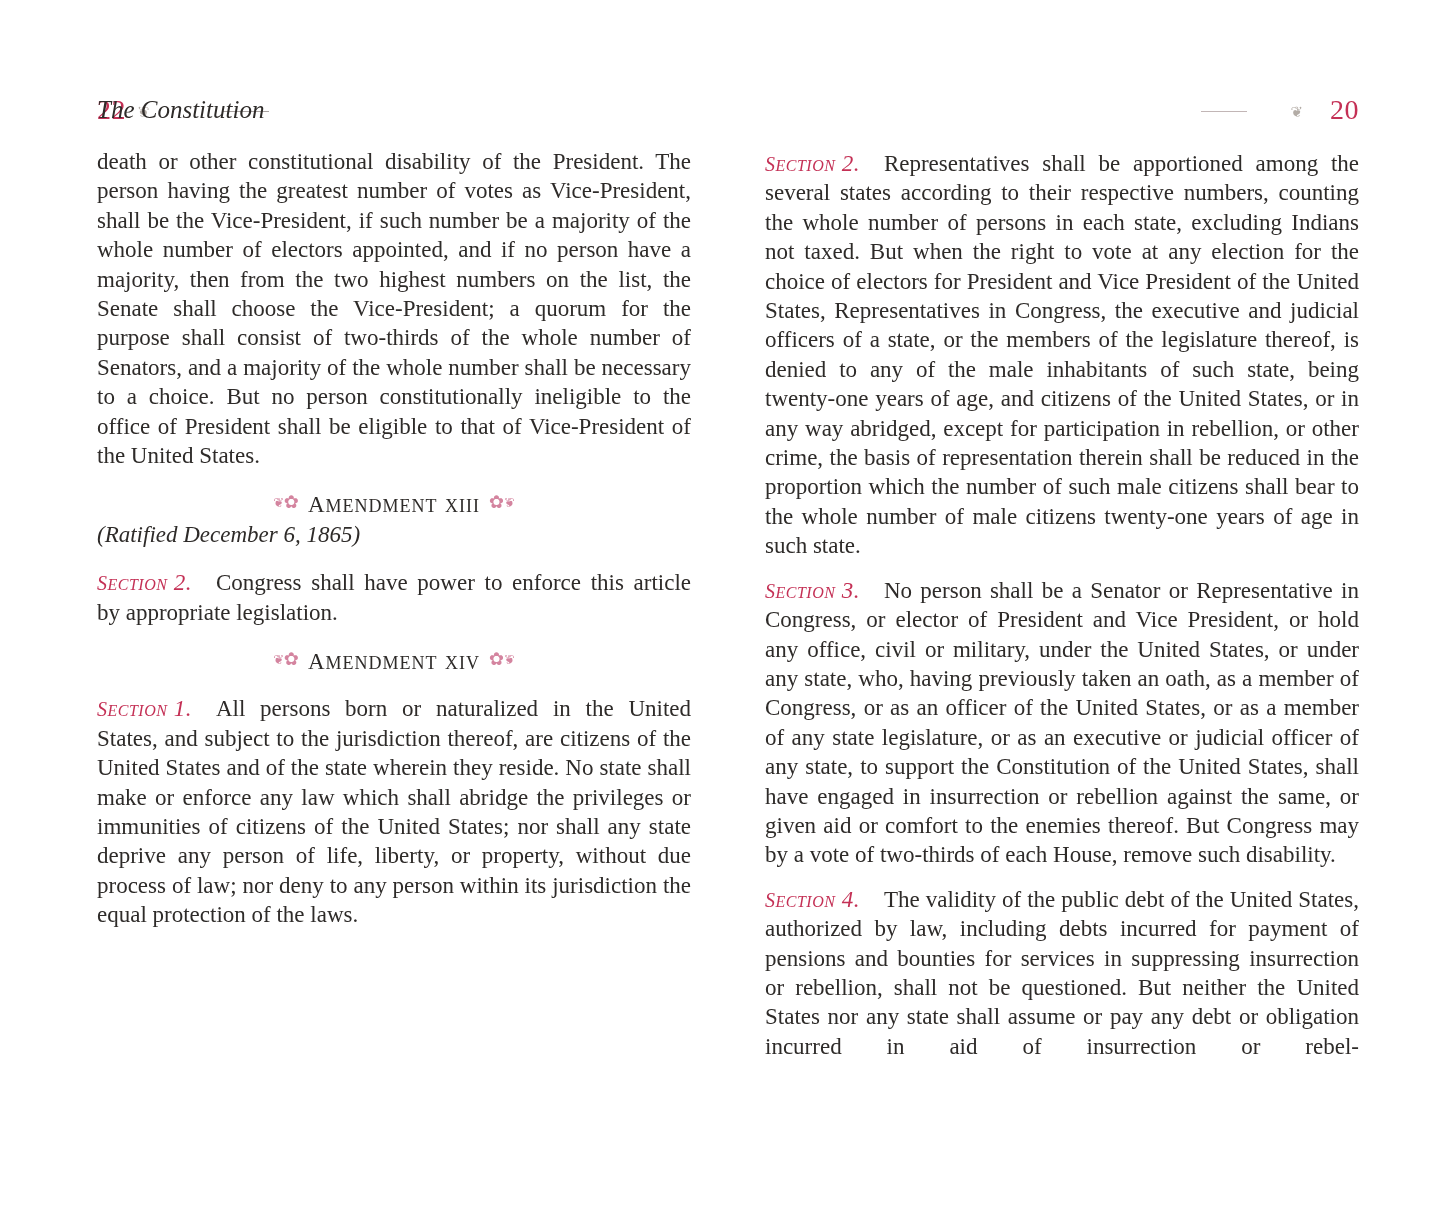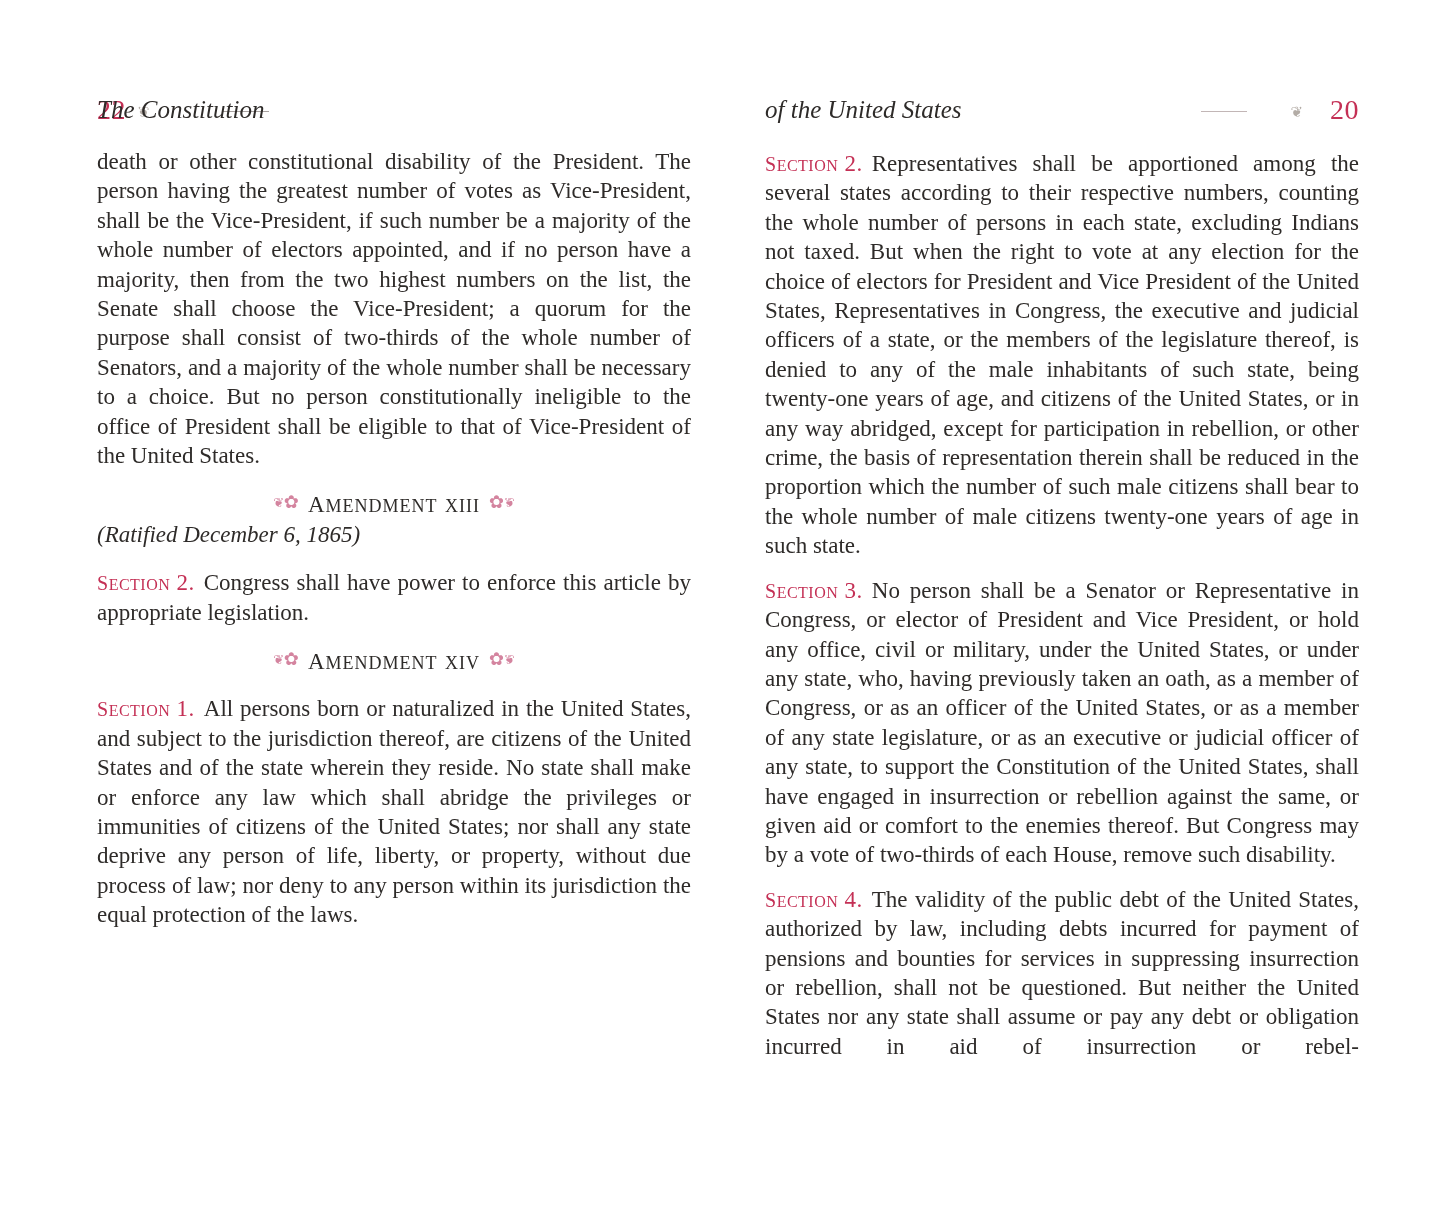--- a/index.html
+++ b/index.html
@@ -55,21 +55,22 @@
     font-size:23px;line-height:29.4px;
     text-align:justify;
   }
   .para.runs-over{text-align-last:justify;}
   .section-label{
     display:inline-block;
     color:var(--red);
     text-transform:lowercase;
     font-variant:small-caps;
     letter-spacing:.5px;
-    margin-right:9px;
+    margin-right:24px;
+    font-style:italic;
   }
   .section-label::first-letter{font-size:1.22em;}
 
   
   .amendment{margin:7px 0 15px 0;text-align:center;}
   .amendment-titleline{
     display:flex;justify-content:center;align-items:center;gap:9px;
   }
   .amendment-title{
     display:inline-block;
@@ -130,21 +131,20 @@
       </div>
 
       <p class="para"><span class="section-label">Section 1.</span><span>All persons born or naturalized in the United States, and subject to the jurisdiction thereof, are citizens of the United States and of the state wherein they reside. No state shall make or enforce any law which shall abridge the privileges or immunities of citizens of the United States; nor shall any state deprive any person of life, liberty, or property, without due process of law; nor deny to any person within its jurisdiction the equal protection of the laws.</span></p>
 
     </div>
   </div>
 
   <div class="page page--right">
 
     <div class="runhead runhead--right">
-      <span class="head-title">of the United States</span>
       <span class="head-rule"></span>
       <span class="head-orn">❦</span>
       <span class="pagenum">20</span>
     </div>
 
     <div class="bodycopy">
 
       <p class="para"><span class="section-label">Section 2.</span><span>Representatives shall be apportioned among the several states according to their respective numbers, counting the whole number of persons in each state, excluding Indians not taxed. But when the right to vote at any election for the choice of electors for President and Vice President of the United States, Representatives in Congress, the executive and judicial officers of a state, or the members of the legislature thereof, is denied to any of the male inhabitants of such state, being twenty-one years of age, and citizens of the United States, or in any way abridged, except for participation in rebellion, or other crime, the basis of representation therein shall be reduced in the proportion which the number of such male citizens shall bear to the whole number of male citizens twenty-one years of age in such state.</span></p>
 
       <p class="para"><span class="section-label">Section 3.</span><span>No person shall be a Senator or Representative in Congress, or elector of President and Vice President, or hold any office, civil or military, under the United States, or under any state, who, having previously taken an oath, as a member of Congress, or as an officer of the United States, or as a member of any state legislature, or as an executive or judicial officer of any state, to support the Constitution of the United States, shall have engaged in insurrection or rebellion against the same, or given aid or comfort to the enemies thereof. But Congress may by a vote of two-thirds of each House, remove such disability.</span></p>

